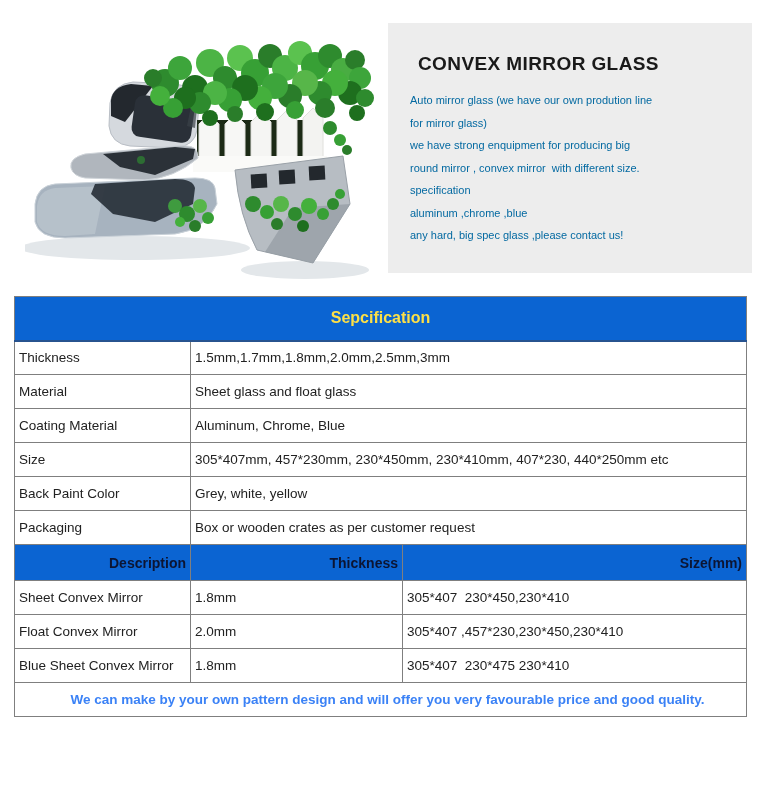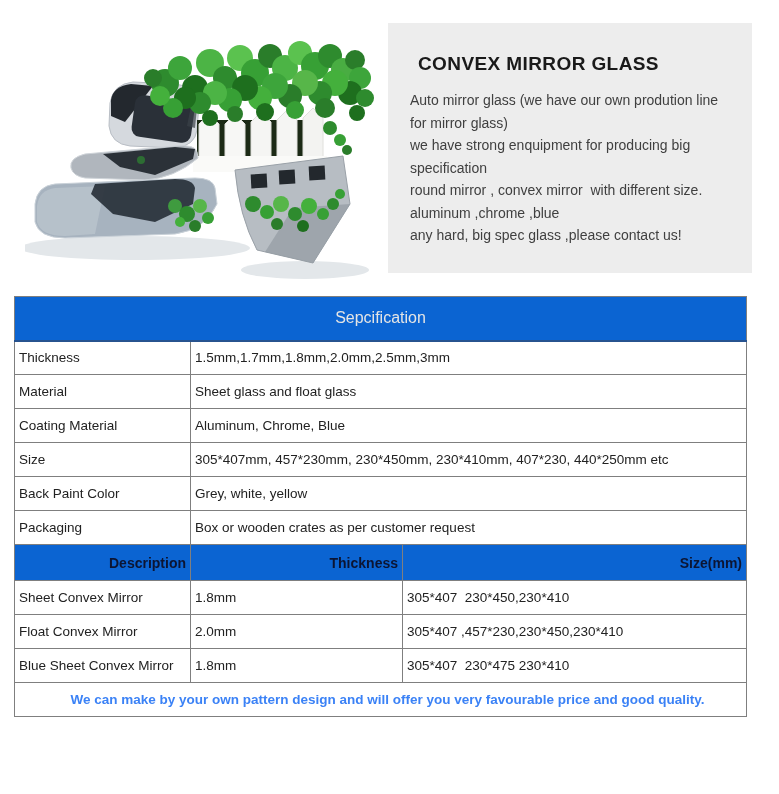--- a/index.html
+++ b/index.html
@@ -12,35 +12,35 @@
   .photo-wrap{position:absolute;left:25px;top:8px;width:365px;height:285px;}
   .info-panel{
     position:absolute;left:388px;top:23px;width:364px;height:250px;
     background:#ededed;box-sizing:border-box;padding:30px 16px 0 22px;
   }
   .info-title{
     font-size:19px;font-weight:bold;color:#1a1a1a;letter-spacing:.4px;
     margin:0 0 14px 8px;
   }
   .info-line{
-    font-size:14px;color:#404040;line-height:22.5px;white-space:pre-wrap;
+    font-size:11px;color:#0369a1;line-height:22.5px;white-space:pre-wrap;
   }
   
   table.spec-table{
     position:absolute;left:14px;top:296px;width:732px;
     border-collapse:collapse;table-layout:fixed;
   }
   .spec-table td,.spec-table th{
     border:1px solid #7f7f7f;padding:0 4px;box-sizing:border-box;
     font-size:13.5px;color:#222;text-align:left;vertical-align:middle;
     white-space:pre-wrap;overflow:hidden;
   }
   .blue-row{background:#0b64d2;}
   th.main-head{
-    height:44px;text-align:center;font-size:16px;font-weight:normal;color:#e5e5e5;
+    height:44px;text-align:center;font-size:16px;font-weight:bold;color:#fde047;
     border-bottom:2px solid #27538f;
   }
   .spec-table td{height:34px;}
   th.sub-head{
     height:36px;font-size:14px;font-weight:bold;color:#0c1533;text-align:right;
   }
   td.footer-cell{
     text-align:center;font-weight:bold;color:#3b82f6;height:34px;font-size:13.5px;padding-left:18px;
   }
 </style>
@@ -153,22 +153,22 @@
           <circle cx="315" cy="186" r="5" fill="#37a035"></circle>
       </g>
     </svg>
   </div>
 
   <div class="info-panel">
     <div class="info-title">CONVEX MIRROR GLASS</div>
     <div class="info-line">Auto mirror glass (we have our own prodution line</div>
     <div class="info-line">for mirror glass)</div>
     <div class="info-line">we have strong enquipment for producing big</div>
+    <div class="info-line">round mirror , convex mirror  with different size.</div>
     <div class="info-line">specification</div>
-    <div class="info-line">round mirror , convex mirror  with different size.</div>
     <div class="info-line">aluminum ,chrome ,blue</div>
     <div class="info-line">any hard, big spec glass ,please contact us!</div>
   </div>
 </div>
 
 <table class="spec-table">
   <colgroup>
       <col style="width:176px">
       <col style="width:212px">
       <col style="width:344px">

